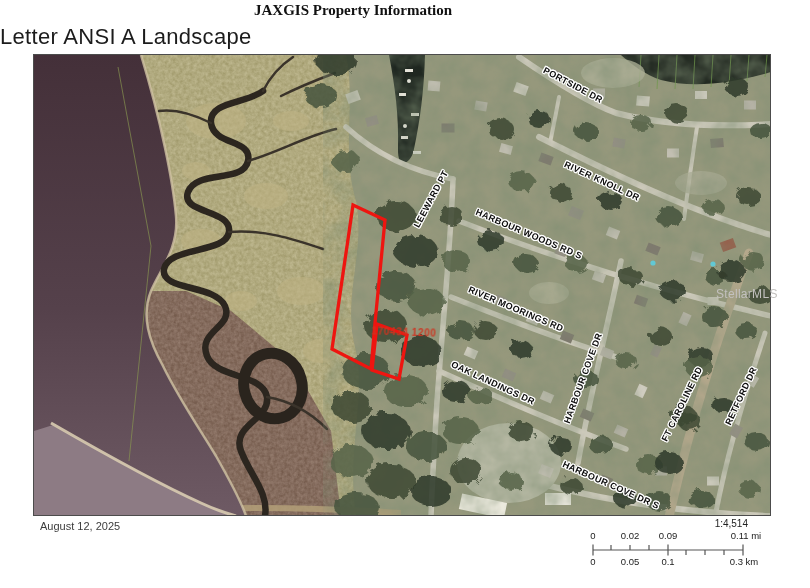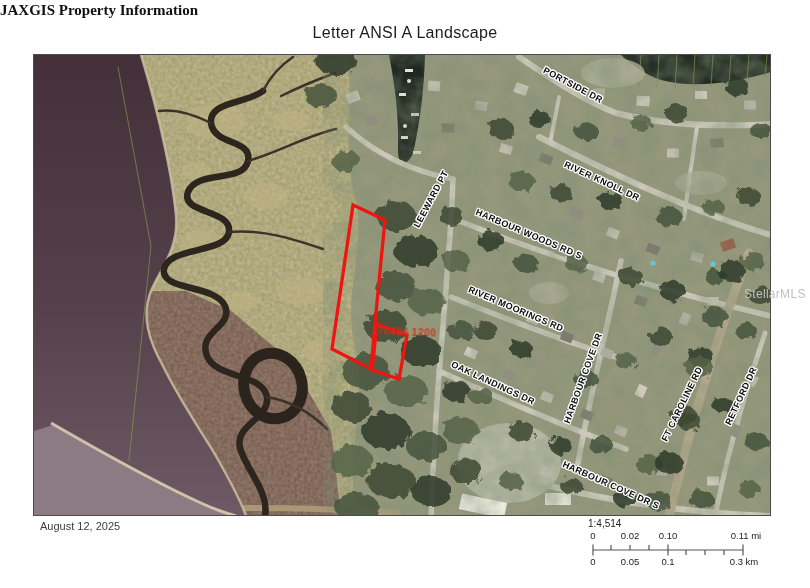--- a/index.html
+++ b/index.html
@@ -1,53 +1,53 @@
 <!DOCTYPE html>
 <html><head>
 <meta charset="utf-8">
 <style>
   html,body{margin:0;padding:0;}
   body{
     width:810px;height:588px;position:relative;background:#ffffff;
     font-family:"Liberation Sans",sans-serif;overflow:hidden;
   }
   .hdr-title{
-    position:absolute;top:2px;left:0;width:706px;text-align:left;
+    position:absolute;top:2px;left:0;width:706px;text-align:center;
     font-family:"Liberation Serif",serif;font-weight:bold;font-size:15px;color:#111;
   }
   .hdr-sub{
-    position:absolute;top:24px;left:0;width:810px;text-align:center;
-    font-size:16px;color:#1c1c1c;letter-spacing:.3px;
+    position:absolute;top:24px;left:0;width:810px;text-align:left;
+    font-size:22px;color:#1c1c1c;letter-spacing:.3px;
   }
   .map-frame{
     position:absolute;left:33px;top:54px;width:738px;height:462px;
     border:1.5px solid #4c4c4c;box-sizing:border-box;overflow:hidden;background:#8f9173;
   }
   .map-frame svg{position:absolute;left:0;top:0;}
   .street-label{
     position:absolute;font-weight:bold;font-size:9px;letter-spacing:.4px;color:#0c0c0c;
     white-space:nowrap;z-index:5;
     text-shadow:-1px -1px 0 #fff,1px -1px 0 #fff,-1px 1px 0 #fff,1px 1px 0 #fff,
                 0 -1.2px 0 #fff,0 1.2px 0 #fff,-1.2px 0 0 #fff,1.2px 0 0 #fff;
   }
   .parcel-id{
     position:absolute;left:370px;top:277px;z-index:4;
     transform:translate(-50%,-50%) rotate(2deg);
     font-weight:bold;font-size:10px;letter-spacing:.6px;color:#cf3420;
     filter:blur(.5px);opacity:.95;white-space:nowrap;
   }
   .watermark{
-    position:absolute;left:744px;top:287px;font-size:12px;color:#c3c1bf;
+    position:absolute;left:716px;top:287px;font-size:12px;color:#c3c1bf;
     letter-spacing:.3px;z-index:6;
   }
   .map-date{
     position:absolute;left:40px;top:520px;font-size:11px;color:#3d3d3d;
   }
   .scalebar{position:absolute;left:588px;top:518px;width:176px;height:52px;font-size:9.5px;color:#222;}
-  .sb-ratio{position:absolute;left:0;top:0;width:160px;text-align:left;font-size:10px;}
+  .sb-ratio{position:absolute;left:0;top:0;width:160px;text-align:right;font-size:10px;}
   .sb-lab{position:absolute;transform:translateX(-50%);white-space:nowrap;}
   .sb-mi{top:12px;} .sb-km{top:38px;}
 </style>
 </head>
 <body>
 
 <div class="hdr-title">JAXGIS Property Information</div>
 <div class="hdr-sub">Letter ANSI A Landscape</div>
 
 <div class="map-frame">
@@ -319,21 +319,21 @@
   <div class="parcel-id">170434 1200</div>
 </div>
 
 <div class="watermark">StellarMLS</div>
 <div class="map-date">August 12, 2025</div>
 
 <div class="scalebar">
   <div class="sb-ratio">1:4,514</div>
   <span class="sb-lab sb-mi" style="left:5px">0</span>
   <span class="sb-lab sb-mi" style="left:42px">0.02</span>
-  <span class="sb-lab sb-mi" style="left:80px">0.10</span>
+  <span class="sb-lab sb-mi" style="left:80px">0.09</span>
   <span class="sb-lab sb-mi" style="left:158px">0.11 mi</span>
   <svg width="176" height="14" style="position:absolute;left:0;top:25px">
     <g stroke="#555" stroke-width="1.2">
       <line x1="5" y1="7" x2="155" y2="7"></line>
       <line x1="5" y1="1.5" x2="5" y2="12.5"></line>
       <line x1="80" y1="1.5" x2="80" y2="12.5"></line>
       <line x1="155" y1="1.5" x2="155" y2="12.5"></line>
       <line x1="23" y1="2" x2="23" y2="7"></line>
         <line x1="42" y1="2" x2="42" y2="7"></line>
       <line x1="61" y1="2" x2="61" y2="7"></line>

